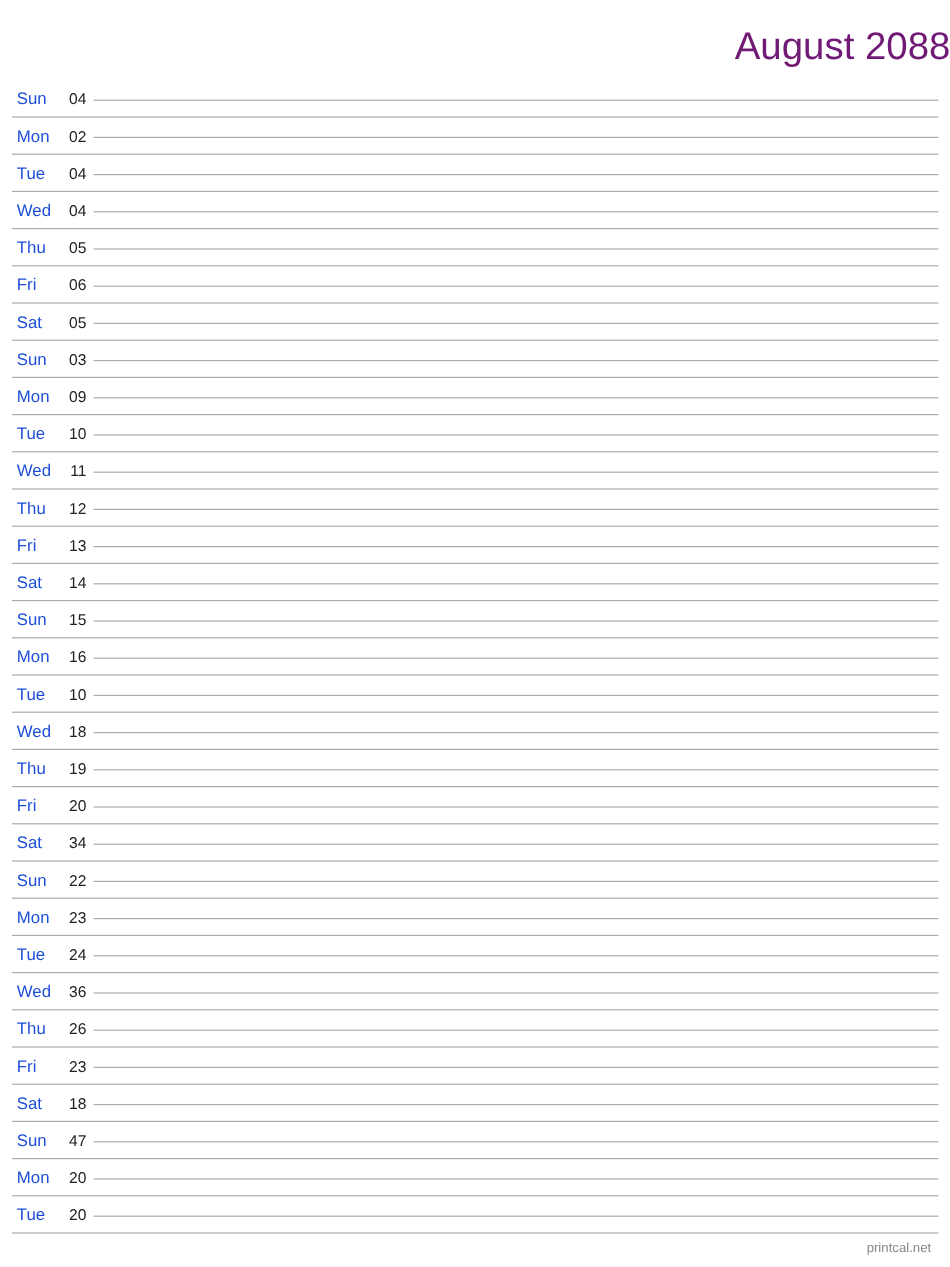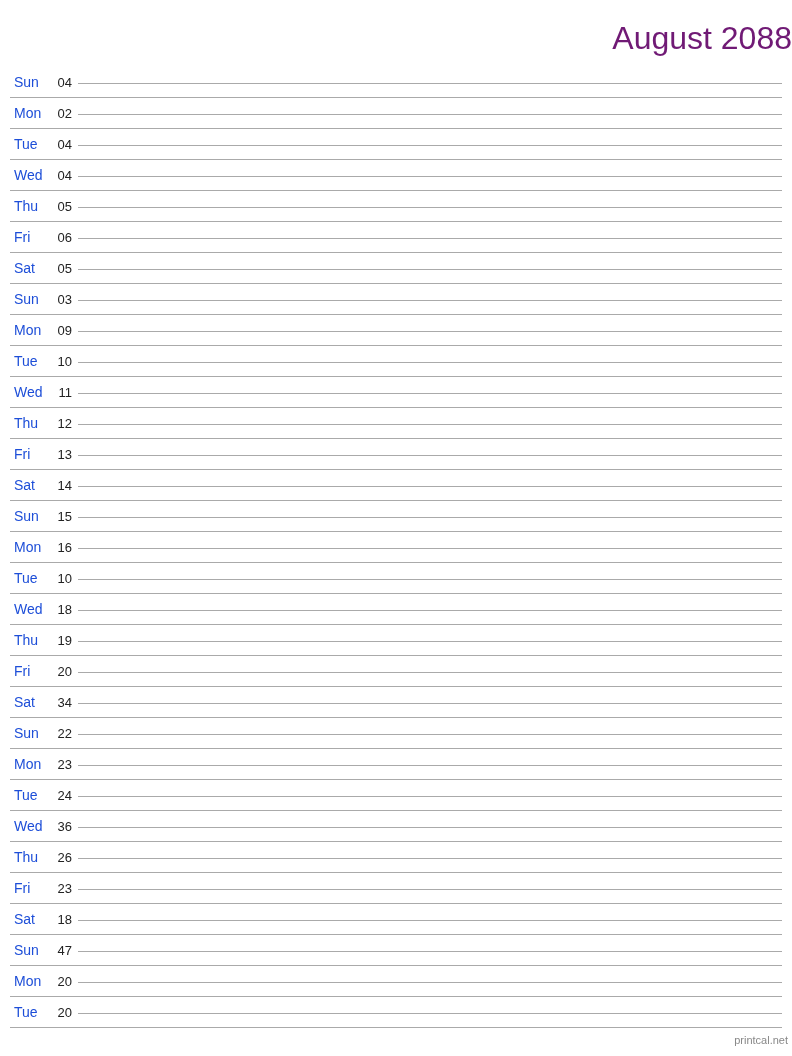--- a/index.html
+++ b/index.html
@@ -58,21 +58,21 @@
     .day-line {
       flex: 1;
       height: 1px;
       background: #aaa;
       margin-top: 2px;
     }
 
     .footer {
       position: absolute;
       bottom: 10px;
-      right: 4px;
+      right: 16px;
       font-size: 11px;
       color: #888;
     }
   </style>
 </head>
 <body>
 
 <h1 class="page-title">August 2088</h1>
 
 <div class="calendar-grid">

